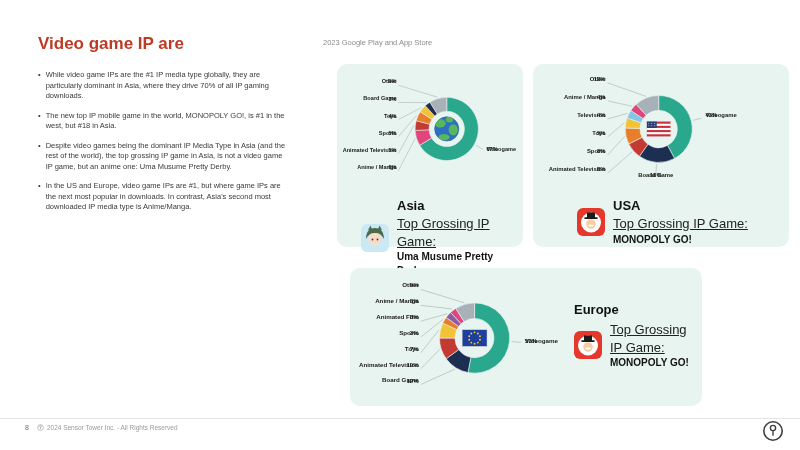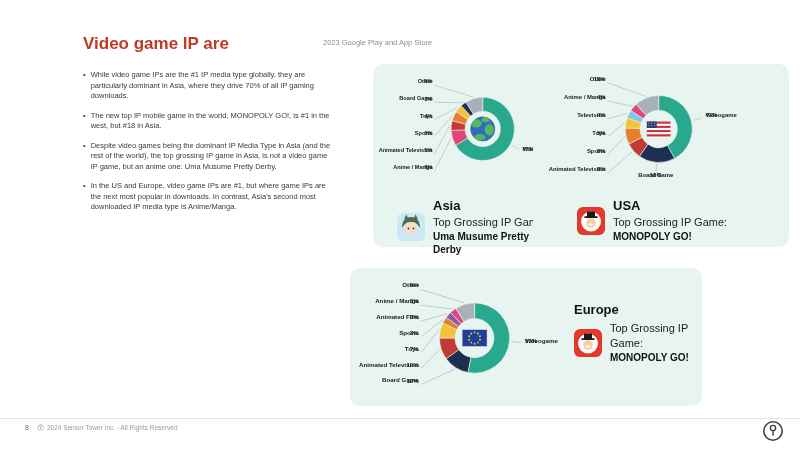--- a/index.html
+++ b/index.html
@@ -1,42 +1,42 @@
 <!DOCTYPE html>
 <html><head>
 <meta charset="utf-8">
 <style>
   html,body{margin:0;padding:0;}
   body{
     width:800px;height:450px;position:relative;overflow:hidden;
     background:#ffffff;font-family:"Liberation Sans",sans-serif;color:#222;
   }
   
-  .left-col{position:absolute;left:38px;top:34px;width:262px;margin-left:45px;}
+  .left-col{position:absolute;left:38px;top:34px;width:262px;}
   .page-title{font-size:17px;font-weight:bold;color:#BD3A26;line-height:1.18;}
   .bullets{margin-top:16px;}
   .bullet{display:flex;gap:5px;font-size:7.5px;color:#3a3a3a;line-height:1.4;margin-bottom:9px;width:252px;}
   .bullet .dot{flex:0 0 auto;}
   
   .right-panel{position:absolute;left:323px;top:30px;width:466px;height:380px;}
   .charts-title{font-size:8.5px;font-weight:bold;color:#1a1a1a;}
   .charts-subtitle{font-size:7.5px;color:#8c8c8c;margin-top:8px;}
   .card{position:absolute;background:#E7F4EF;border-radius:10px;}
-  .card-asia{left:14px;top:34px;width:186px;height:183px;margin-left:36px;}
+  .card-asia{left:14px;top:34px;width:186px;height:183px;}
   .card-usa{left:210px;top:34px;width:256px;height:183px;}
   .card-europe{left:27px;top:238px;width:352px;height:138px;}
   .donut{position:absolute;}
   .card-asia .donut{left:0;top:4px;width:186px;height:120px;}
   .card-usa .donut{left:8px;top:4px;width:200px;height:120px;}
   .card-europe .donut{left:2px;top:6px;width:208px;height:126px;}
   .donut svg{width:100%;height:100%;display:block;}
   .card-info{position:absolute;left:24px;top:134px;display:flex;align-items:center;gap:8px;}
   .card-usa .card-info{left:44px;justify-content:center;}
   .region{font-size:13px;font-weight:bold;color:#111;margin-bottom:2px;}
-  .tg-label{font-size:11px;color:#222;line-height:1.35;}
+  .tg-label{font-size:13px;color:#222;line-height:1.35;text-decoration:underline;}
   .tg-game{font-size:10px;font-weight:bold;color:#111;line-height:1.35;}
   .app-icon{width:28px;height:28px;flex:0 0 auto;}
   .einfo{position:absolute;left:224px;top:34px;}
   .einfo .erow{display:flex;align-items:center;gap:8px;margin-top:4px;}
   
   .foot-divider{position:absolute;left:0;top:418px;width:800px;border-top:1px solid #e3e3e3;}
   .footer{position:absolute;left:25px;top:424px;display:flex;align-items:center;gap:8px;}
   .page-num{font-size:7px;color:#6e6e6e;}
   .copyright{font-size:6.5px;color:#9a9a9a;display:flex;align-items:center;gap:3px;}
   .st-logo{position:absolute;right:16px;top:420px;width:22px;height:22px;}

